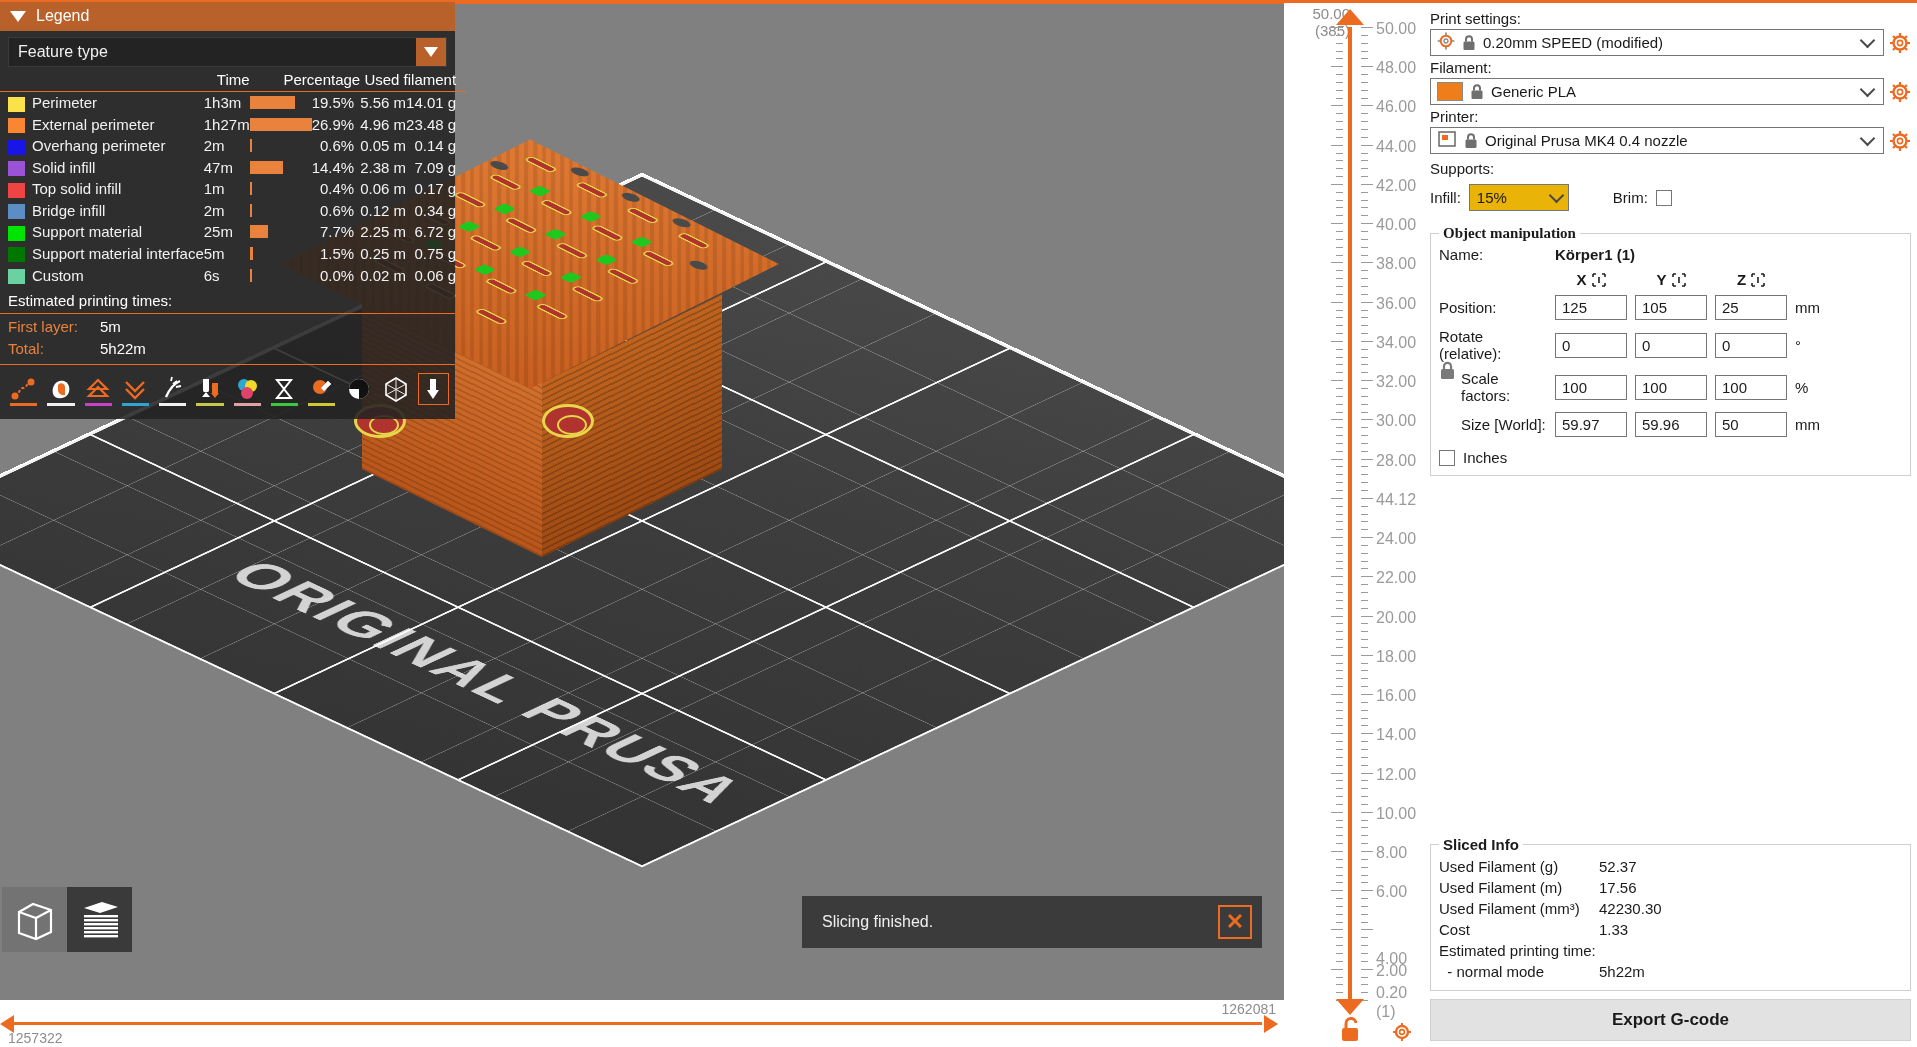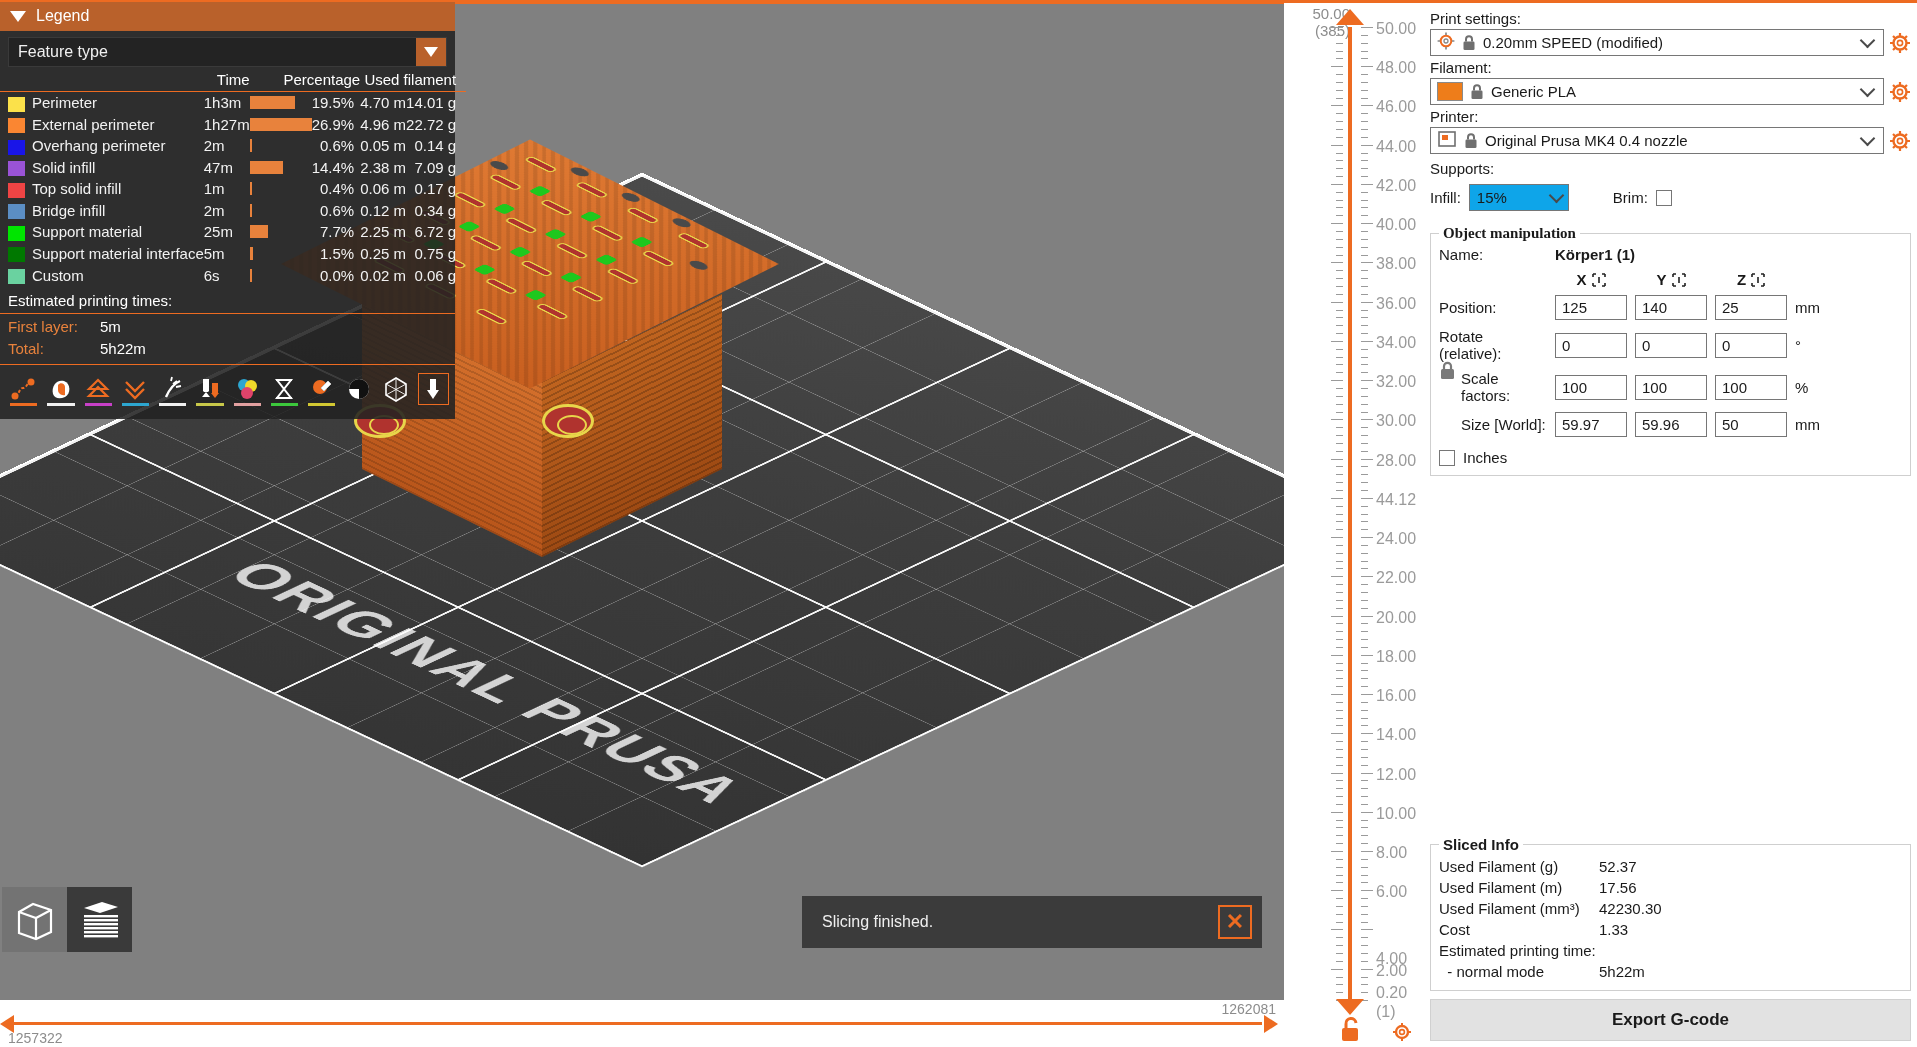--- a/index.html
+++ b/index.html
@@ -289,21 +289,21 @@
     width:11px;height:11px;border-right:2px solid #4a4a4a;border-bottom:2px solid #4a4a4a;
     transform: rotate(45deg); margin: -5px 6px 0 0; flex: 0 0 auto;
   }
   .gear-btn { width: 22px; height: 22px; flex:0 0 auto; }
   .lock-ico { width:14px;height:16px;flex:0 0 auto; }
   .fil-color { width: 26px; height: 19px; background:#ee7d1a; flex:0 0 auto; border:1px solid #8a8a8a;}
 
   #supports-row { display:flex; align-items:center; gap: 6px; margin-top: 6px; }
   #infill-row   { display:flex; align-items:center; gap: 8px; margin-top: 7px; }
   .small-combo {
-    width: 100px; height: 27px; border:1px solid #767676; background:#0ea5e9;
+    width: 100px; height: 27px; border:1px solid #767676; background:#eab308;
     display:flex;align-items:center;padding-left:7px; position:relative;
   }
   .chkbox { width: 16px; height: 16px; border:1px solid #767676; background:#fff; }
 
   fieldset.grp {
     border: 1px solid #cfcfcf; margin-top: 14px; padding: 4px 8px 9px 8px;
   }
   fieldset.grp > legend { font-weight: bold; font-size: 15px; padding: 0 4px; font-family: Liberation Serif, serif; }
   .om-grid { display: grid; grid-template-columns: 108px 72px 72px 72px 40px; align-items:center; row-gap: 7px; column-gap: 8px; gap: 8px; }
   .om-grid .hdr { text-align:center; font-weight:bold; display:flex;align-items:center;justify-content:center;gap:5px;}
@@ -442,33 +442,33 @@
         </thead>
         <tbody id="legend-rows">
             <tr>
               <td class="sw-cell"><span class="swatch" style="background:#fbe14a"></span></td>
               <td class="name-cell">Perimeter</td>
               <td class="time-cell">1h3m</td>
               <td class="bar-cell">
                 <span class="bar" style="width:45px"></span>
               </td>
               <td class="pct-cell">19.5%</td>
-              <td class="len-cell">4.70 m</td>
+              <td class="len-cell">5.56 m</td>
               <td class="wt-cell">14.01 g</td>
             </tr>
             <tr>
               <td class="sw-cell"><span class="swatch" style="background:#fa8632"></span></td>
               <td class="name-cell">External perimeter</td>
               <td class="time-cell">1h27m</td>
               <td class="bar-cell">
                 <span class="bar" style="width:62px"></span>
               </td>
               <td class="pct-cell">26.9%</td>
               <td class="len-cell">4.96 m</td>
-              <td class="wt-cell">22.72 g</td>
+              <td class="wt-cell">23.48 g</td>
             </tr>
             <tr>
               <td class="sw-cell"><span class="swatch" style="background:#1915e8"></span></td>
               <td class="name-cell">Overhang perimeter</td>
               <td class="time-cell">2m</td>
               <td class="bar-cell">
                 <span class="bar" style="width:2px"></span>
               </td>
               <td class="pct-cell">0.6%</td>
               <td class="len-cell">0.05 m</td>
@@ -1139,21 +1139,21 @@
               <g stroke="#222" stroke-width="1.6" fill="none">
                 <path d="M1 1 L4 1 M1 1 L1 4 M13 1 L10 1 M13 1 L13 4 M1 13 L4 13 M1 13 L1 10 M13 13 L10 13 M13 13 L13 10 M7 4 L7 10"></path>
               </g>
             </svg>
         </span>
         <span></span>
       </div>
       <div class="om-grid" id="om-rows" style="margin-top:7px; position:relative;">
           <span>Position:</span>
           <span class="num-in">125</span>
-          <span class="num-in">140</span>
+          <span class="num-in">105</span>
           <span class="num-in">25</span>
           <span class="unit">mm</span>
           <span>Rotate (relative):</span>
           <span class="num-in">0</span>
           <span class="num-in">0</span>
           <span class="num-in">0</span>
           <span class="unit">°</span>
           <span style="padding-left: 22px;">Scale factors:</span>
           <span class="num-in">100</span>
           <span class="num-in">100</span>

